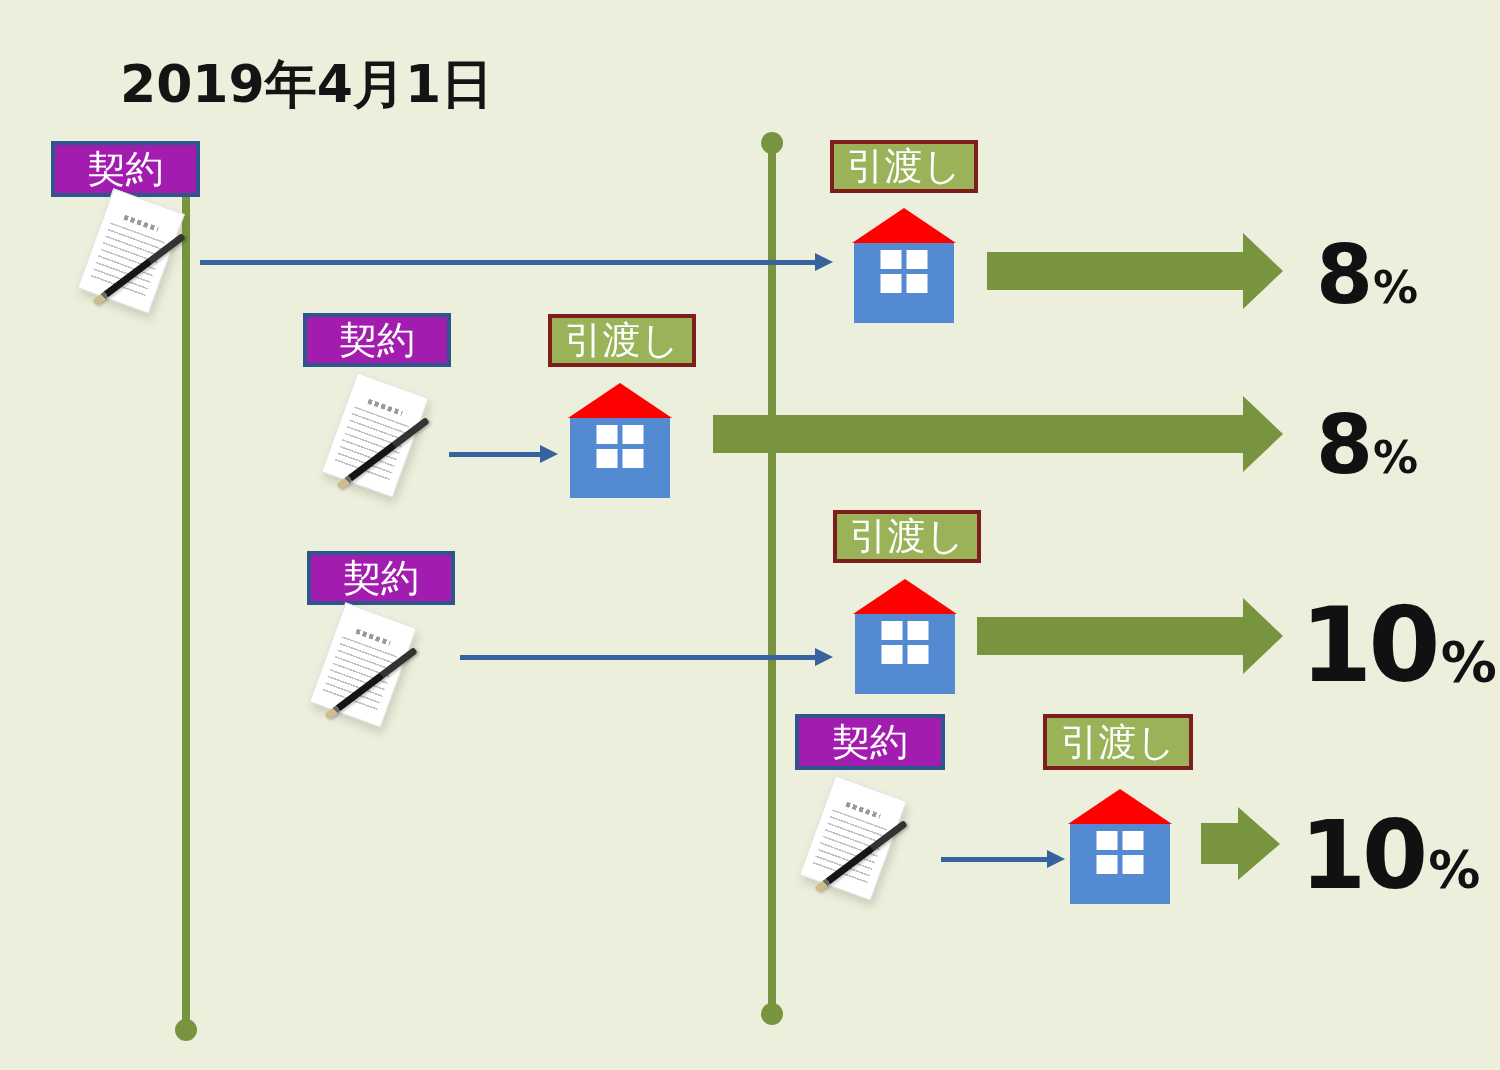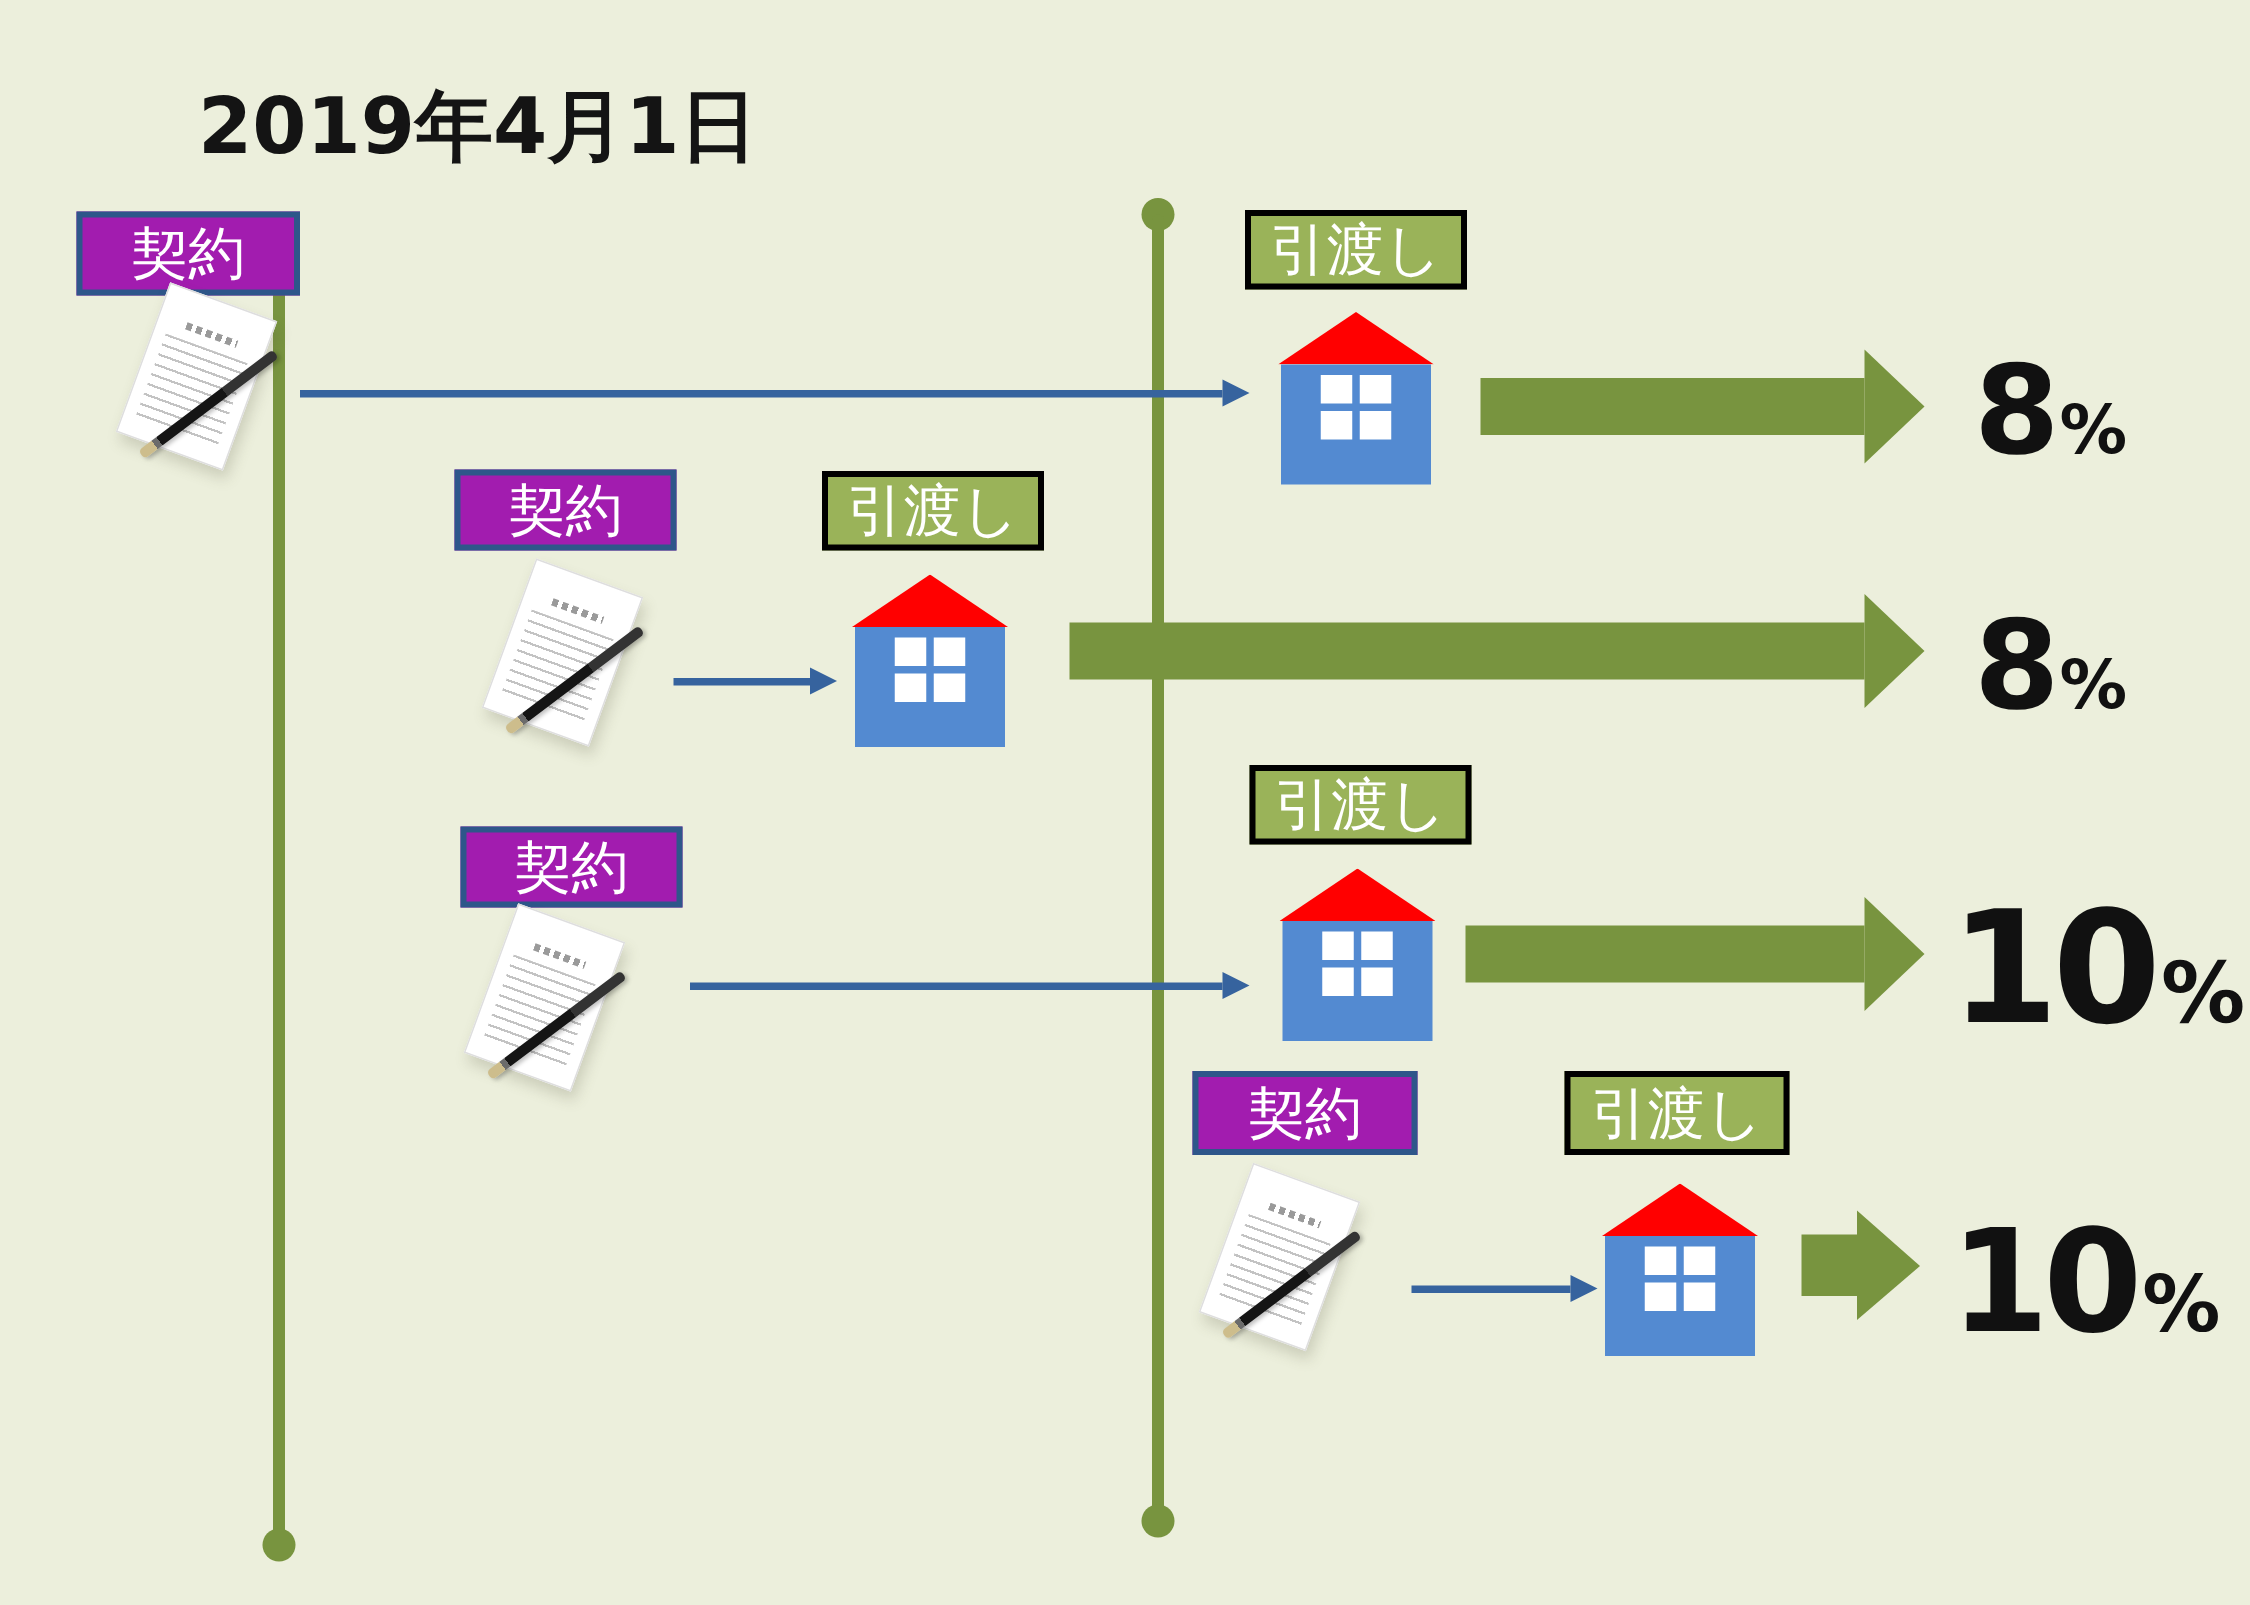--- a/index.html
+++ b/index.html
@@ -44,21 +44,21 @@
     font-size:38px;
     font-weight:500;
     white-space:nowrap;
   }
   .box-blue{
     background:#a21caf;
     border:4px solid #2E568A;
   }
   .box-green{
     background:#9AB359;
-    border:4px solid #000000;
+    border:4px solid #7f1d1d;
   }
   .box-red{
     position:absolute;
     box-sizing:border-box;
     display:flex;align-items:center;justify-content:center;
     background:#FF0000;
     color:#ffffff;
     font-size:36px;
     font-weight:600;
     border-radius:7px;
@@ -176,21 +176,21 @@
   .rate.big .num{font-size:104px;}
   .rate.big .pct{font-size:56px;}
   .rate.med .num{font-size:95px;}
   .rate.med .pct{font-size:52px;}
 </style>
 </head>
 <body>
 
 <div id="canvas">
 
-  <div class="date-title" style="left:120px;top:50px;margin-left:12px;">2019年4月1日</div>
+  <div class="date-title" style="left:120px;top:50px;">2019年4月1日</div>
 
   <div>
     <div class="tl-dot" style="left:175px;top:149px;"></div>
     <div class="tl-line" style="left:182px;top:160px;height:870px;"></div>
     <div class="tl-dot" style="left:175px;top:1019px;"></div>
   </div>
 
   <div>
     <div class="tl-dot" style="left:761px;top:132px;"></div>
     <div class="tl-line" style="left:768px;top:143px;height:871px;"></div>

